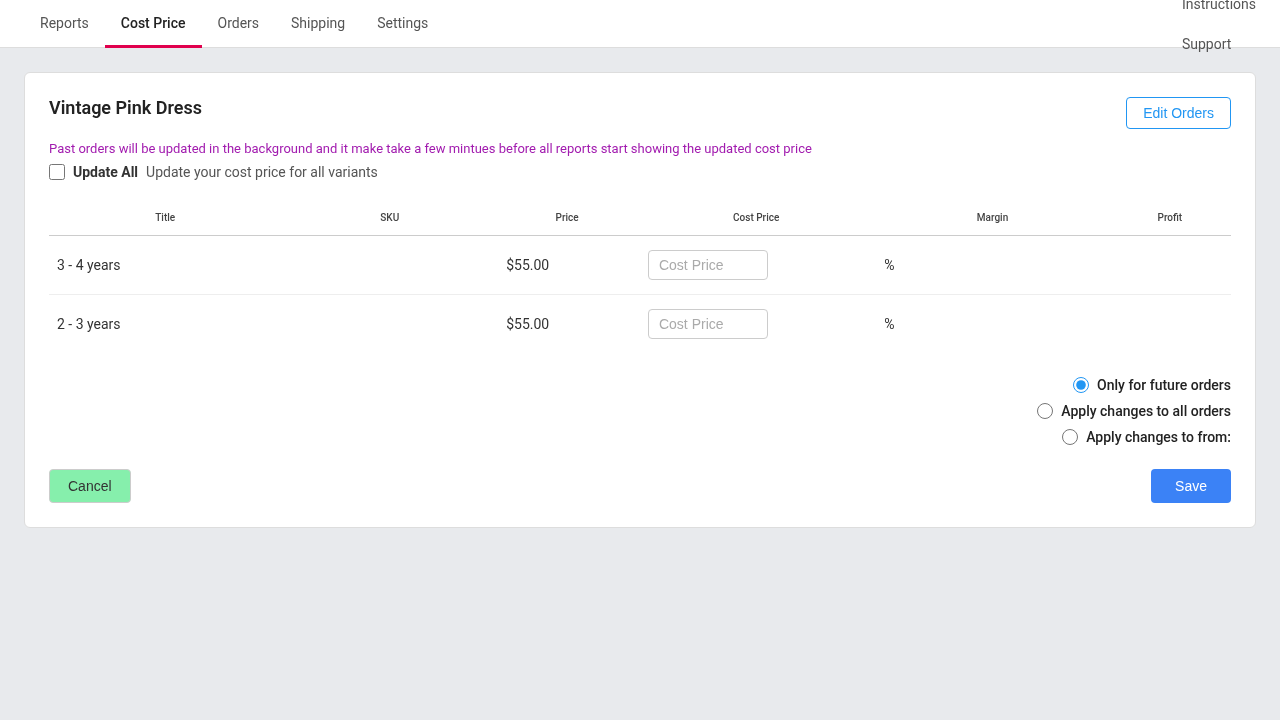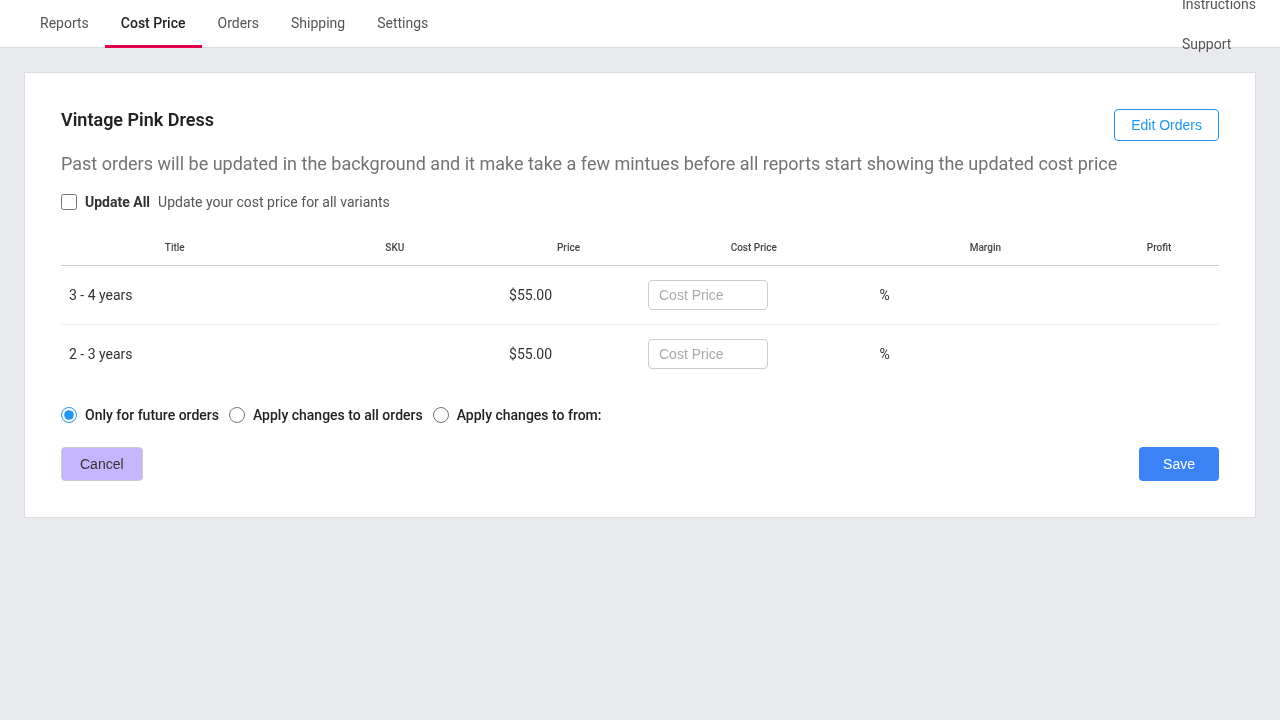--- a/index.html
+++ b/index.html
@@ -66,23 +66,23 @@
     }
 
     
     .main-content {
       padding: 24px;
     }
 
     
     .card {
       background: #fff;
-      border-radius: 0;
+      border-radius: 6px;
       border: 1px solid #ddd;
-      padding: 36px;
+      padding: 24px;
     }
 
     .card-header {
       display: flex;
       align-items: flex-start;
       justify-content: space-between;
       margin-bottom: 12px;
     }
 
     .card-title {
@@ -95,23 +95,23 @@
       border: 1px solid #2196f3;
       color: #2196f3;
       background: #fff;
       padding: 7px 16px;
       border-radius: 4px;
       cursor: pointer;
       font-size: 14px;
     }
 
     .card-subtitle {
-      color: #737373;
-      font-size: 18px;
-      margin-bottom: 20px;
+      color: #a21caf;
+      font-size: 13px;
+      margin-bottom: 8px;
     }
 
     
     .update-all-row {
       display: flex;
       align-items: center;
       gap: 8px;
       margin-bottom: 24px;
     }
 
@@ -167,21 +167,21 @@
       outline: none;
     }
 
     .cost-price-input::placeholder {
       color: #aaa;
     }
 
     
     .radio-options {
       display: flex;
-      flex-direction: row;
+      flex-direction: column;
       align-items: flex-end;
       gap: 10px;
       margin-bottom: 24px;
       padding-right: 0;
     }
 
     .radio-option {
       display: flex;
       align-items: center;
       gap: 8px;
@@ -204,21 +204,21 @@
 
     
     .card-footer {
       display: flex;
       justify-content: space-between;
       align-items: center;
     }
 
     .cancel-btn {
       border: 1px solid #ccc;
-      background: #c4b5fd;
+      background: #86efac;
       color: #333;
       padding: 8px 18px;
       border-radius: 4px;
       cursor: pointer;
       font-size: 14px;
     }
 
     .save-btn {
       background: #3b82f6;
       color: #fff;

